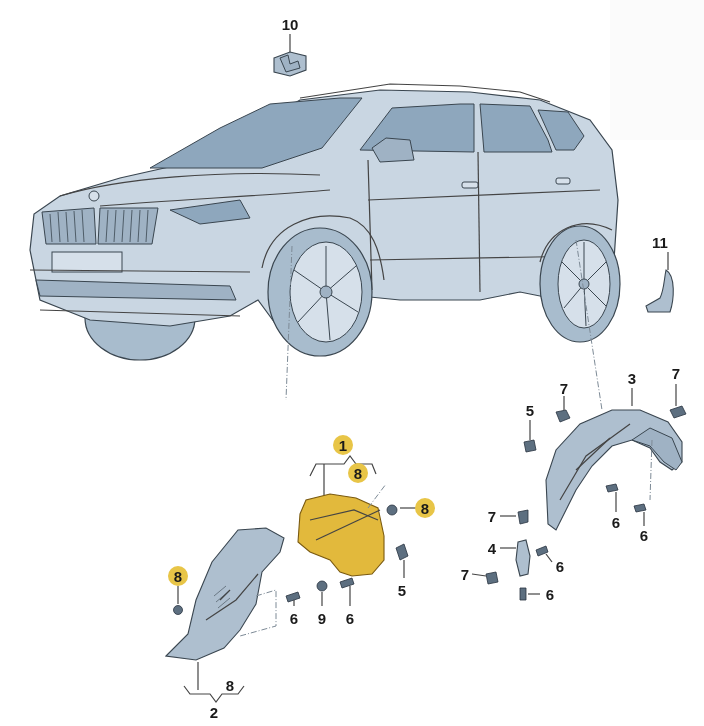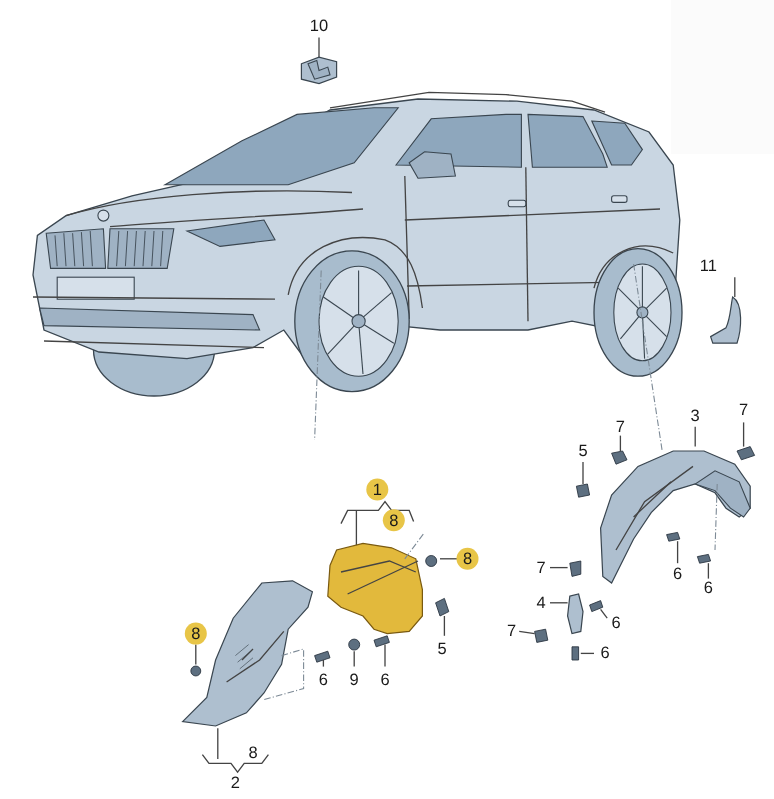--- a/index.html
+++ b/index.html
@@ -1,18 +1,18 @@
 <!DOCTYPE html>
 <html><head>
 <meta charset="utf-8">
 <style>
   html,body{margin:0;padding:0;background:#ffffff;}
   body{width:704px;height:726px;position:relative;overflow:hidden;font-family:"Liberation Sans",sans-serif;}
   #diagram{position:absolute;left:0;top:0;width:704px;height:726px;}
-  .callout{position:absolute;font-family:"Liberation Sans",sans-serif;font-weight:normal;font-size:15px;color:#1a1a1a;line-height:1;text-align:center;transform:translate(-50%,-50%);white-space:nowrap;}
+  .callout{position:absolute;font-family:"Liberation Sans",sans-serif;font-weight:bold;font-size:15px;color:#1a1a1a;line-height:1;text-align:center;transform:translate(-50%,-50%);white-space:nowrap;}
   .callout.hl{width:20px;height:20px;border-radius:50%;background:#e8c547;display:flex;align-items:center;justify-content:center;}
   .line{stroke:#444;stroke-width:1.2;fill:none;}
   .dash{stroke:#7d8a96;stroke-width:1;fill:none;stroke-dasharray:6 2 1 2;}
   .body{fill:#c9d6e2;stroke:#3a4650;stroke-width:1.2;}
   .dark{fill:#9fb2c4;stroke:#3a4650;stroke-width:1;}
   .glass{fill:#8ea7bd;stroke:#3a4650;stroke-width:1;}
   .tire{fill:#a8bccd;stroke:#3a4650;stroke-width:1.2;}
   .rim{fill:#d6e0ea;stroke:#3a4650;stroke-width:1;}
   .part{fill:#aebfcf;stroke:#3a4650;stroke-width:1.1;}
   .yellow{fill:#e2b93c;stroke:#7a5a10;stroke-width:1.1;}
@@ -204,21 +204,21 @@
 
     <path class="fast" d="M486 574 L496 572 L498 582 L488 584 Z"></path>
     <line class="line" x1="472" y1="574" x2="486" y2="576"></line>
 
     <path class="fast" d="M520 588 L526 588 L526 600 L520 600 Z"></path>
     <line class="line" x1="528" y1="594" x2="540" y2="594"></line>
   </g>
 </svg>
 
 <div class="callout" style="left:290px;top:24px">10</div>
-<div class="callout" style="left:644px;top:242px">11</div>
+<div class="callout" style="left:660px;top:242px">11</div>
 
 <div class="callout hl" style="left:343px;top:445px">1</div>
 <div class="callout hl" style="left:358px;top:473px">8</div>
 <div class="callout hl" style="left:425px;top:508px">8</div>
 <div class="callout" style="left:402px;top:590px">5</div>
 <div class="callout" style="left:294px;top:618px">6</div>
 <div class="callout" style="left:322px;top:618px">9</div>
 <div class="callout" style="left:350px;top:618px">6</div>
 
 <div class="callout hl" style="left:178px;top:576px">8</div>

